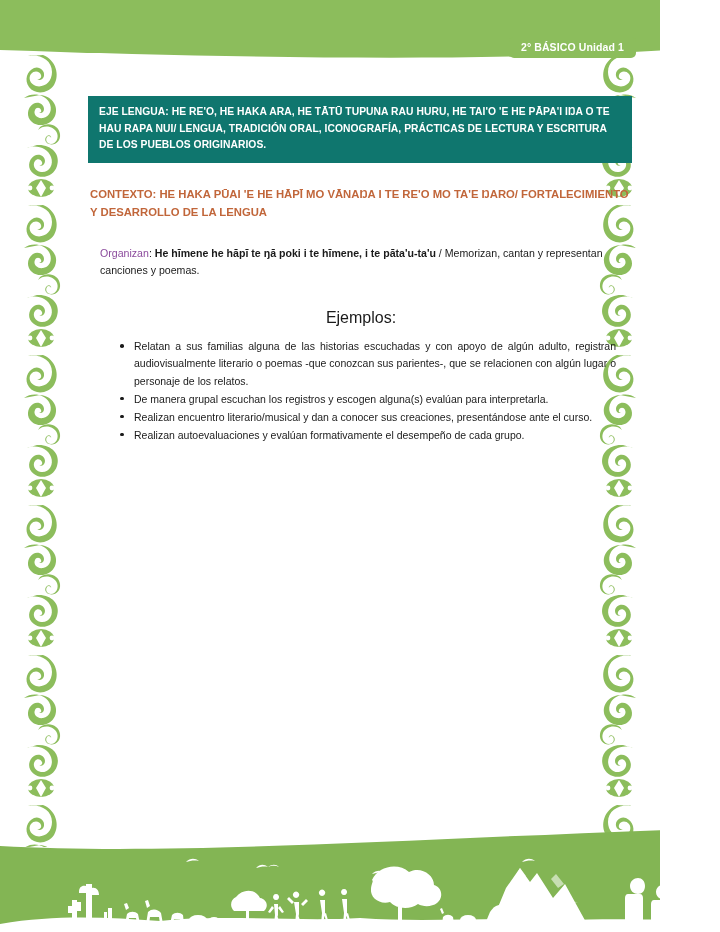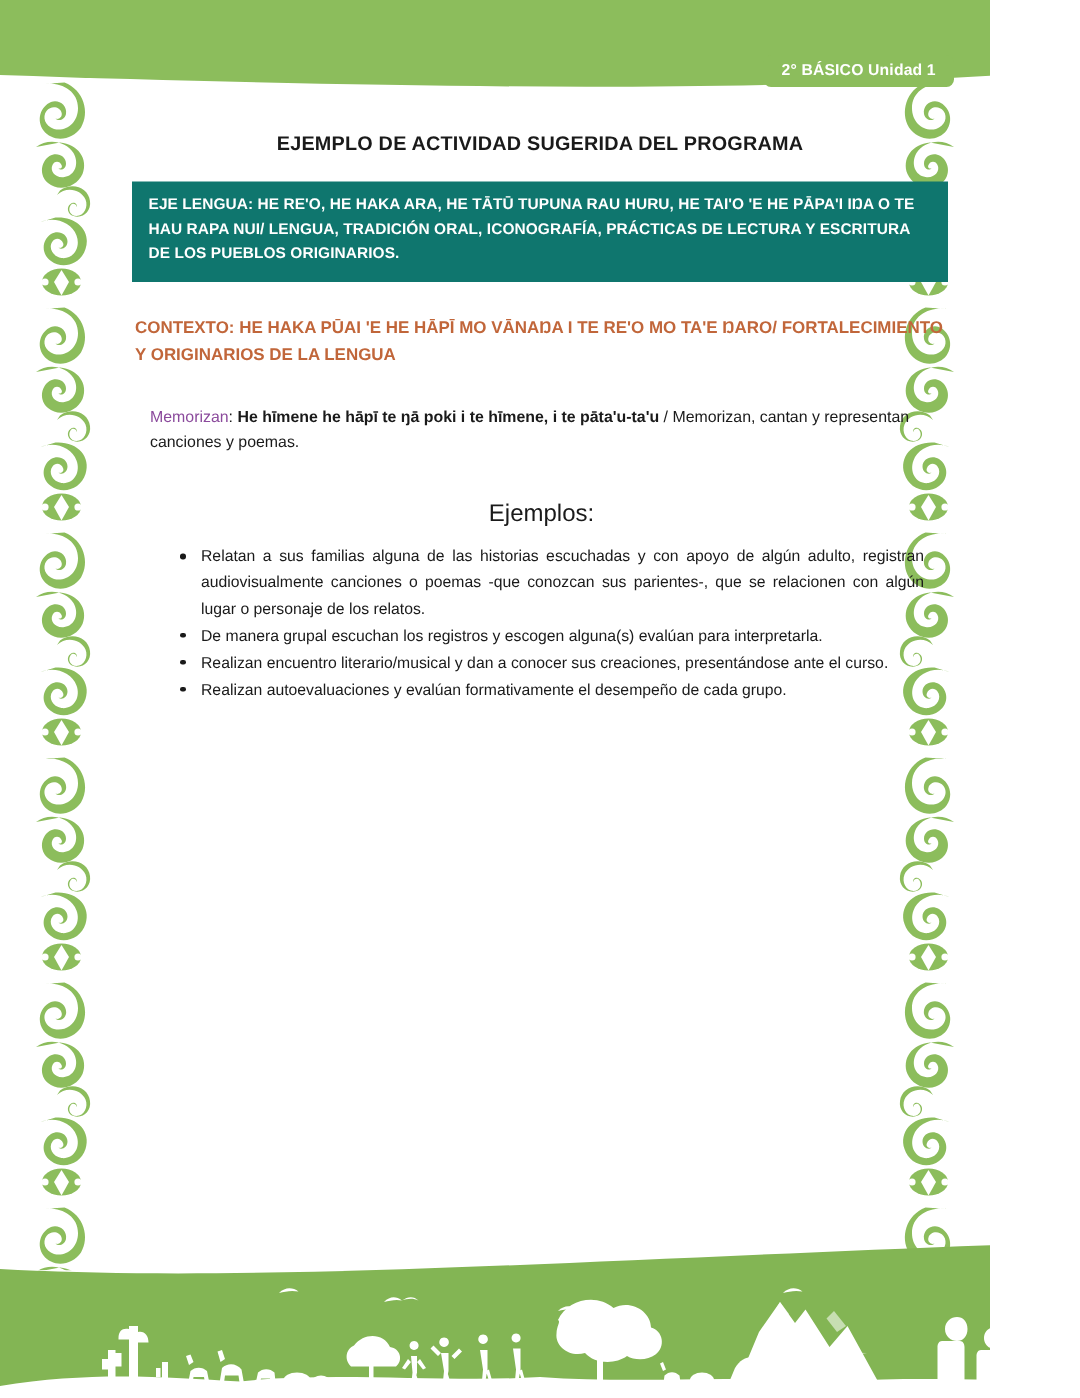--- a/index.html
+++ b/index.html
@@ -171,34 +171,33 @@
         <use href="#koruTile" y="300"></use>
         <use href="#koruTile" y="450"></use>
         <use href="#koruTile" y="600"></use>
         <use href="#koruTile" y="750"></use>
       </g>
     </svg>
   </div>
 
   <div class="content">
 
-    <div class="doc-title">EJEMPLO DE ACTIVIDAD SUGERIDA DEL PROGRAMA</div>
 
     <div class="eje-banner">EJE LENGUA: HE RE'O, HE HAKA ARA, HE TĀTŪ TUPUNA RAU HURU, HE TAI'O 'E HE PĀPA'I IŊA O TE HAU RAPA NUI/ LENGUA, TRADICIÓN ORAL, ICONOGRAFÍA, PRÁCTICAS DE LECTURA Y ESCRITURA DE LOS PUEBLOS ORIGINARIOS.</div>
 
-    <div class="contexto">CONTEXTO: HE HAKA PŪAI 'E HE HĀPĪ MO VĀNAŊA I TE RE'O MO TA'E ŊARO/ FORTALECIMIENTO Y ORIGINARIOS DE LA LENGUA</div>
+    <div class="contexto">CONTEXTO: HE HAKA PŪAI 'E HE HĀPĪ MO VĀNAŊA I TE RE'O MO TA'E ŊARO/ FORTALECIMIENTO Y DESARROLLO DE LA LENGUA</div>
 
     <div class="actividad">
-      <span class="lbl">Memorizan</span><span>: </span><span class="rapa">He hīmene he hāpī te ŋā poki i te hīmene, i te pāta'u-ta'u</span><span> / </span><span>Memorizan, cantan y representan canciones y poemas.</span>
+      <span class="lbl">Organizan</span><span>: </span><span class="rapa">He hīmene he hāpī te ŋā poki i te hīmene, i te pāta'u-ta'u</span><span> / </span><span>Memorizan, cantan y representan canciones y poemas.</span>
     </div>
 
     <div class="ejemplos-label">Ejemplos:</div>
 
     <ul class="ejemplos">
-      <li>Relatan a sus familias alguna de las historias escuchadas y con apoyo de algún adulto, registran audiovisualmente canciones o poemas -que conozcan sus parientes-, que se relacionen con algún lugar o personaje de los relatos.</li>
+      <li>Relatan a sus familias alguna de las historias escuchadas y con apoyo de algún adulto, registran audiovisualmente literario o poemas -que conozcan sus parientes-, que se relacionen con algún lugar o personaje de los relatos.</li>
       <li class="nojust">De manera grupal escuchan los registros y escogen alguna(s) evalúan para interpretarla.</li>
       <li>Realizan encuentro literario/musical y dan a conocer sus creaciones, presentándose ante el curso.</li>
       <li class="nojust">Realizan autoevaluaciones y evalúan formativamente el desempeño de cada grupo.</li>
     </ul>
 
   </div>
 
   <div class="footer-art">
     <svg width="720" height="110" viewBox="0 0 720 110">
       <path d="M0,24 C180,34 420,16 720,6 L720,110 L0,110 Z" fill="#83b554"></path>

